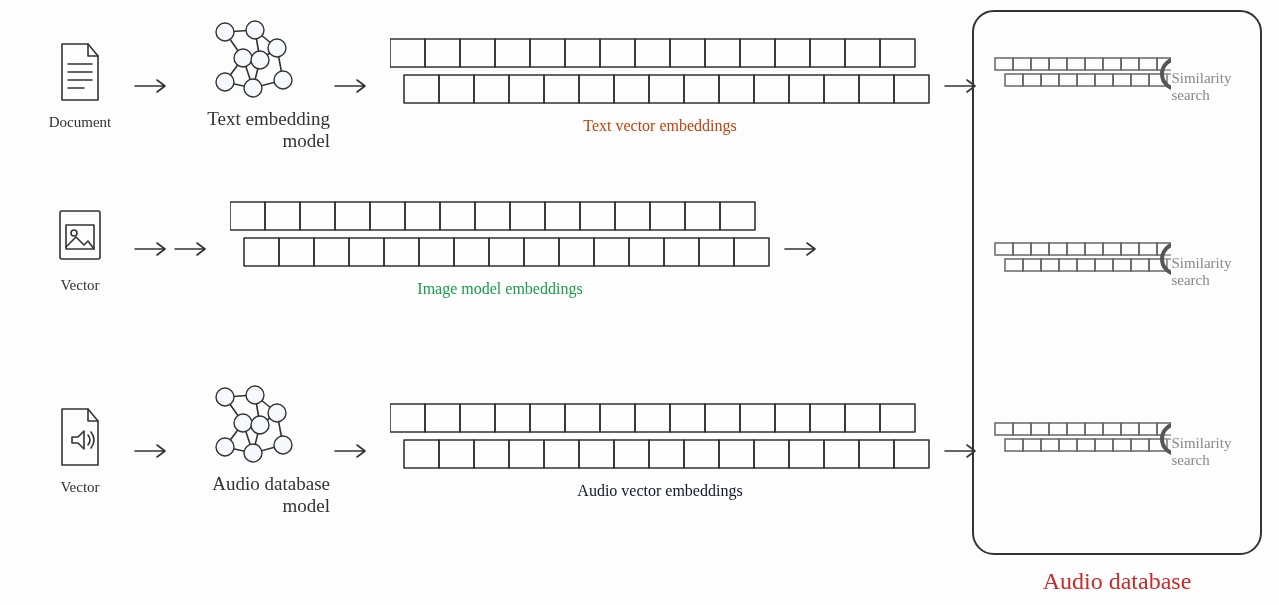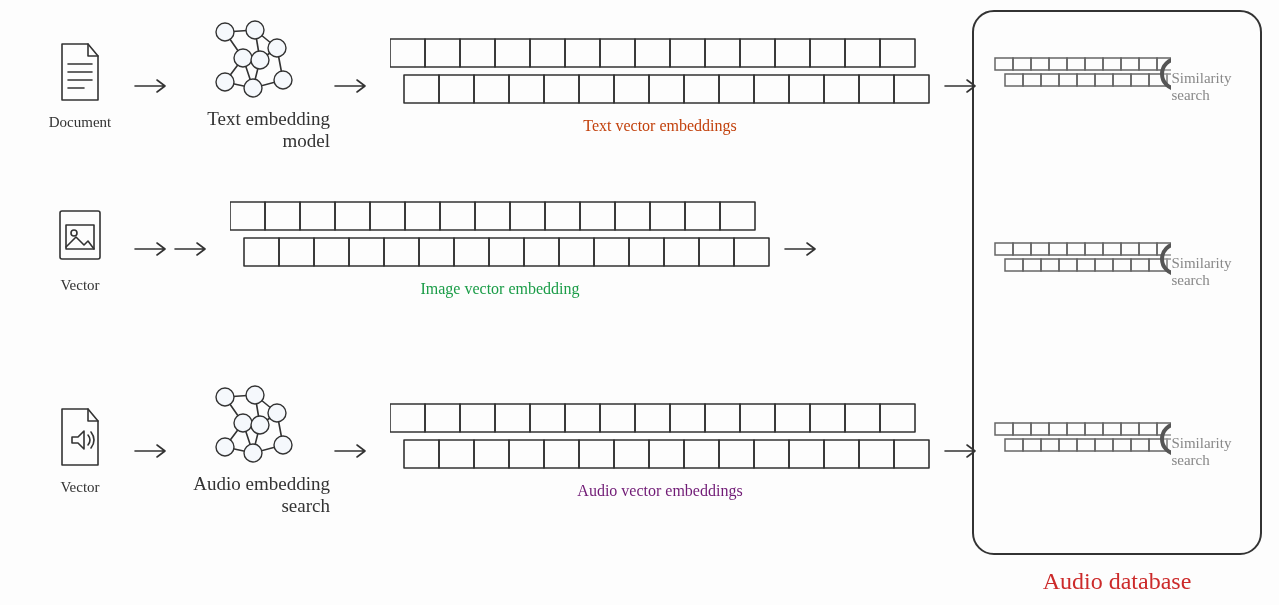--- a/index.html
+++ b/index.html
@@ -63,21 +63,21 @@
     align-items: center;
     margin-left: 10px;
   }
   .embed-label {
     font-size: 16px;
     margin-top: 10px;
     font-weight: 500;
   }
   .embed-label.blue { color: #c2410c; }
   .embed-label.green { color: #1a9c47; }
-  .embed-label.orange { color: #701a75; }
+  .embed-label.orange { color: #0f172a; }
 
   .db-box {
     position: absolute;
     top: 10px;
     left: 972px;
     width: 290px;
     height: 545px;
     border: 2px solid #333;
     border-radius: 22px;
   }
@@ -258,21 +258,21 @@
   <div class="arrow">
       <svg width="34" height="20">
         <use href="#arrow-icon"></use>
       </svg>
     </div>
   <div class="embed-col">
     <svg width="540" height="70">
       <use href="#vector-row" x="0" y="2"></use>
       <use href="#vector-row" x="14" y="38"></use>
     </svg>
-    <div class="embed-label green">Image vector embedding</div>
+    <div class="embed-label green">Image model embeddings</div>
   </div>
   <div class="arrow">
       <svg width="34" height="20">
         <use href="#arrow-icon"></use>
       </svg>
     </div>
 </div>
 
 <div class="row row3">
   <div class="input-col">
@@ -283,21 +283,21 @@
   </div>
   <div class="arrow">
       <svg width="34" height="20">
         <use href="#arrow-icon"></use>
       </svg>
     </div>
   <div class="model-col">
     <svg width="90" height="80">
         <use href="#nn-icon"></use>
       </svg>
-    <div class="model-label">Audio embedding search</div>
+    <div class="model-label">Audio database model</div>
   </div>
   <div class="arrow">
       <svg width="34" height="20">
         <use href="#arrow-icon"></use>
       </svg>
     </div>
   <div class="embed-col">
     <svg width="540" height="70">
       <use href="#vector-row" x="0" y="2"></use>
       <use href="#vector-row" x="14" y="38"></use>

